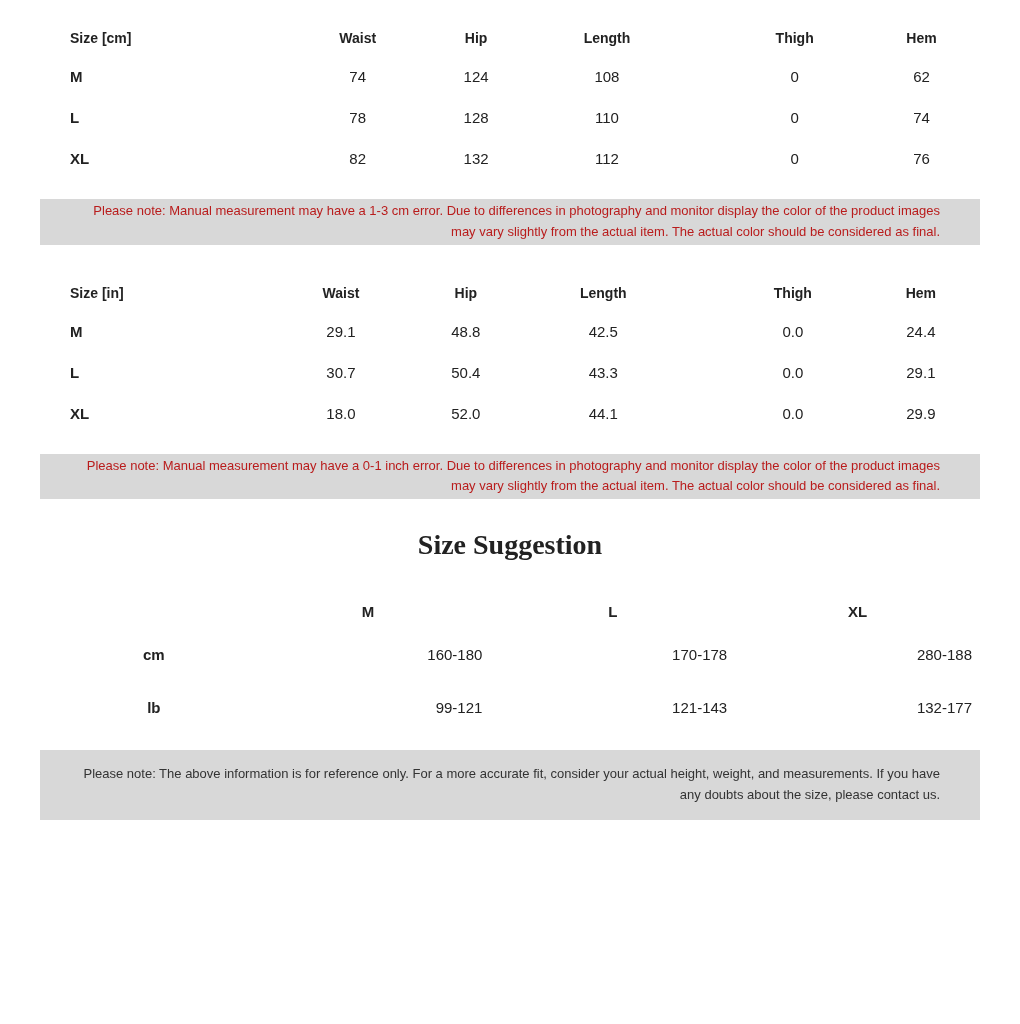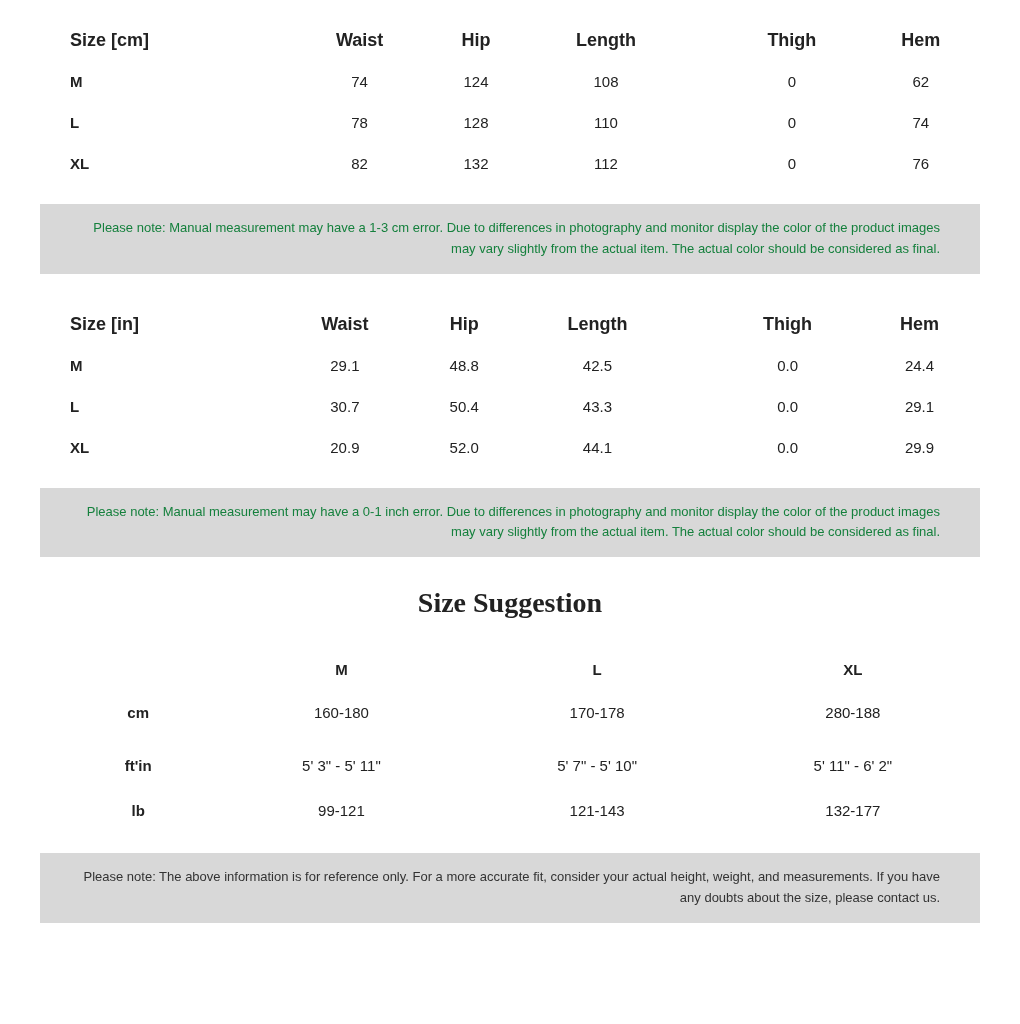--- a/index.html
+++ b/index.html
@@ -31,21 +31,21 @@
     }
 
     .size-table {
       width: 100%;
       border-collapse: collapse;
       margin-bottom: 20px;
     }
 
     .size-table th {
       font-weight: bold;
-      font-size: 18px;
+      font-size: 14px;
       padding: 10px 8px;
       text-align: center;
     }
 
     .size-table th:first-child {
       text-align: left;
       padding-left: 30px;
     }
 
     .size-table td {
@@ -55,45 +55,45 @@
     }
 
     .size-table td:first-child {
       font-weight: bold;
       text-align: left;
       padding-left: 30px;
     }
 
     .note-bar {
       background-color: #d8d8d8;
-      padding: 14px 40px;
+      padding: 2px 40px;
       margin-bottom: 30px;
       font-size: 13px;
-      color: #15803d;
+      color: #b91c1c;
       line-height: 1.6;
       text-align: right;
     }
 
     .suggestion-table {
       width: 100%;
       border-collapse: collapse;
       margin-bottom: 20px;
     }
 
     .suggestion-table th {
       font-weight: bold;
       font-size: 15px;
       padding: 12px 8px;
       text-align: center;
     }
 
     .suggestion-table td {
       font-size: 15px;
       padding: 14px 8px;
-      text-align: center;
+      text-align: right;
     }
 
     .suggestion-table td:first-child {
       font-weight: bold;
       text-align: center;
       padding-left: 30px;
     }
 
     .suggestion-table th:first-child {
       text-align: left;
@@ -193,21 +193,21 @@
         <td>L</td>
         <td>30.7</td>
         <td>50.4</td>
         <td>43.3</td>
         <td></td>
         <td>0.0</td>
         <td>29.1</td>
       </tr>
       <tr>
         <td>XL</td>
-        <td>20.9</td>
+        <td>18.0</td>
         <td>52.0</td>
         <td>44.1</td>
         <td></td>
         <td>0.0</td>
         <td>29.9</td>
       </tr>
     </tbody>
   </table>
 
   <div class="note-bar">
@@ -229,26 +229,20 @@
       <tr>
         <td>cm</td>
         <td>160-180</td>
         <td>170-178</td>
         <td>280-188</td>
       </tr>
       <tr class="spacer-row">
         <td colspan="4"></td>
       </tr>
       <tr>
-        <td>ft'in</td>
-        <td>5' 3" - 5' 11"</td>
-        <td>5' 7" - 5' 10"</td>
-        <td>5' 11" - 6' 2"</td>
-      </tr>
-      <tr>
         <td>lb</td>
         <td>99-121</td>
         <td>121-143</td>
         <td>132-177</td>
       </tr>
     </tbody>
   </table>
 
   <div class="bottom-note-bar">
     <span>Please note: The above information is for reference only. For a more accurate fit, consider your actual height, weight, and measurements. If you have any doubts about the size, please contact us.</span>

